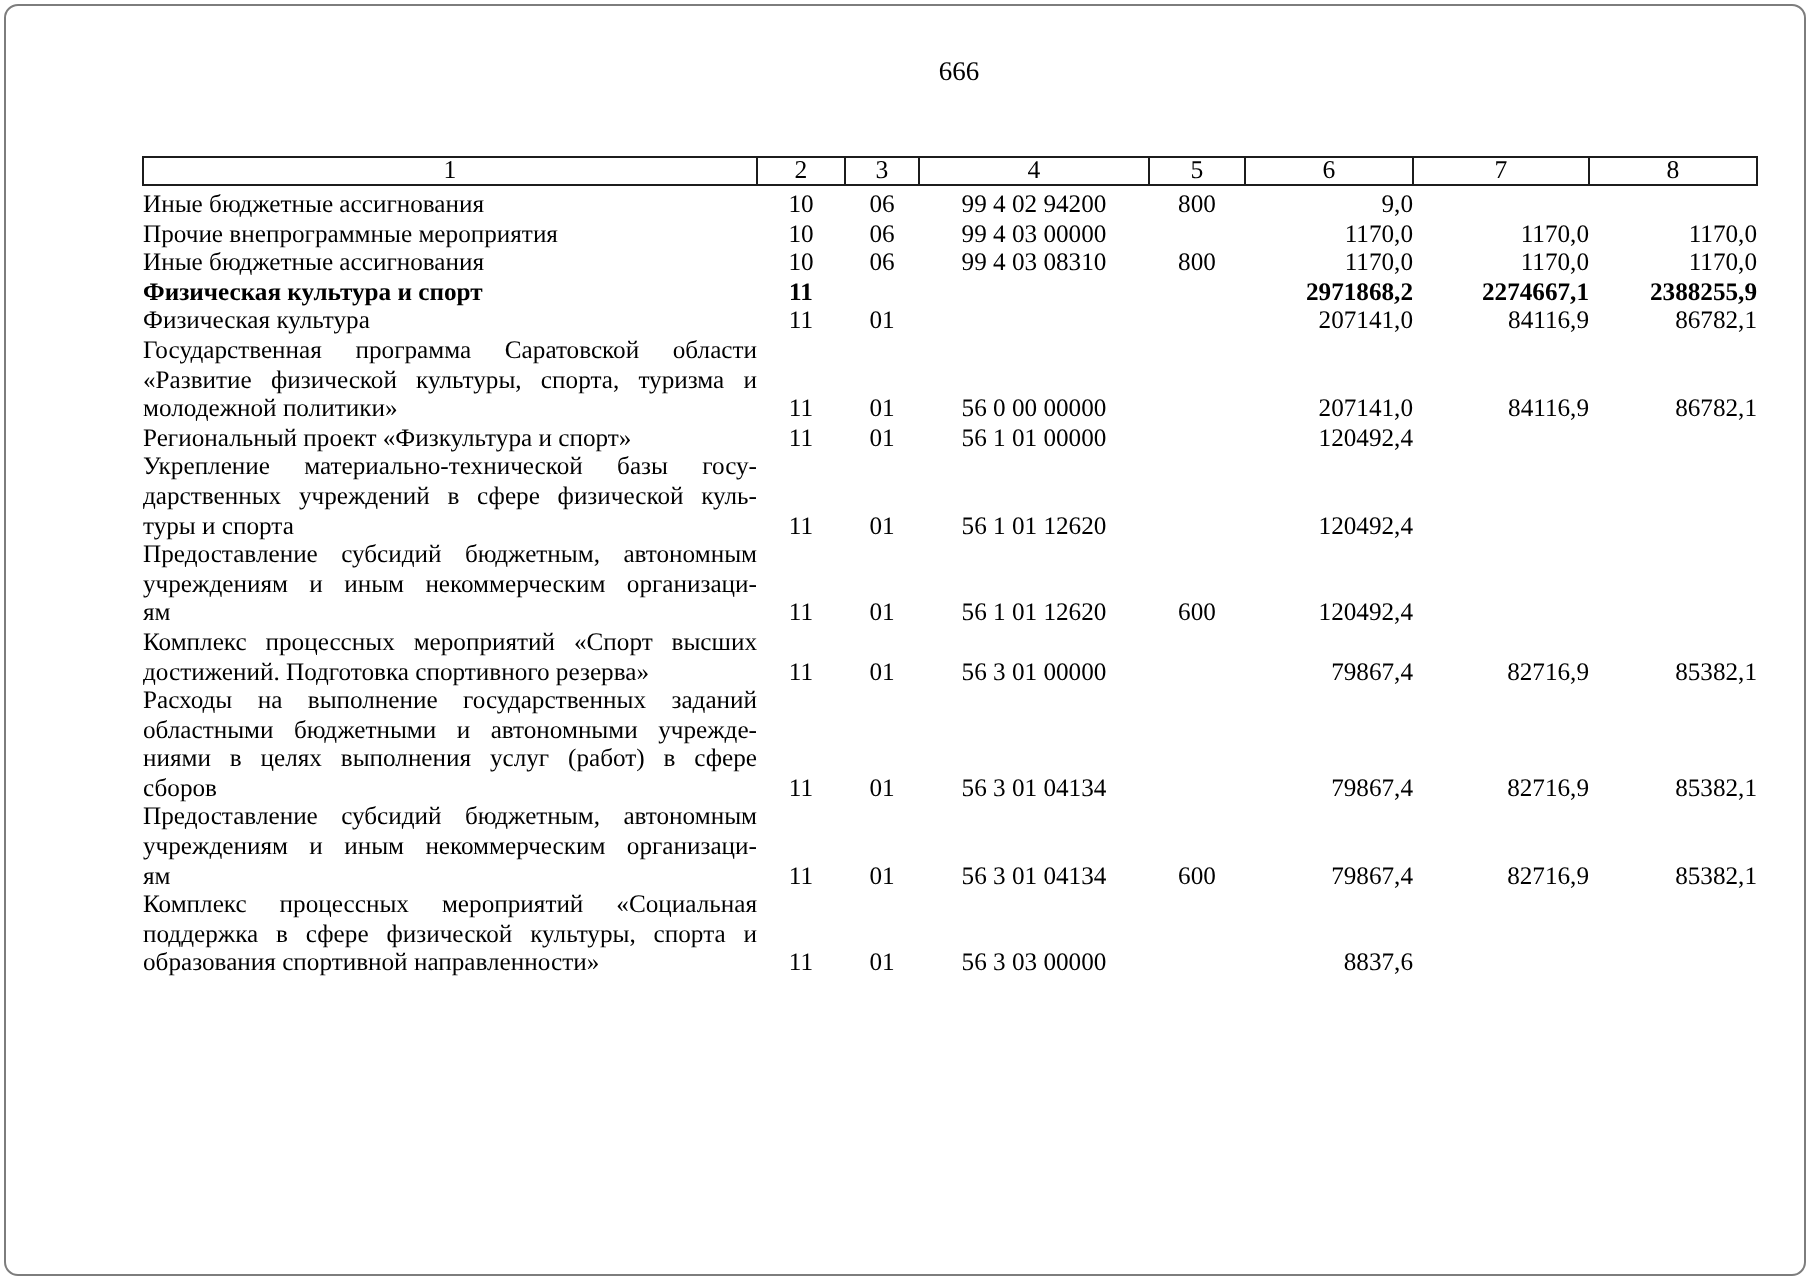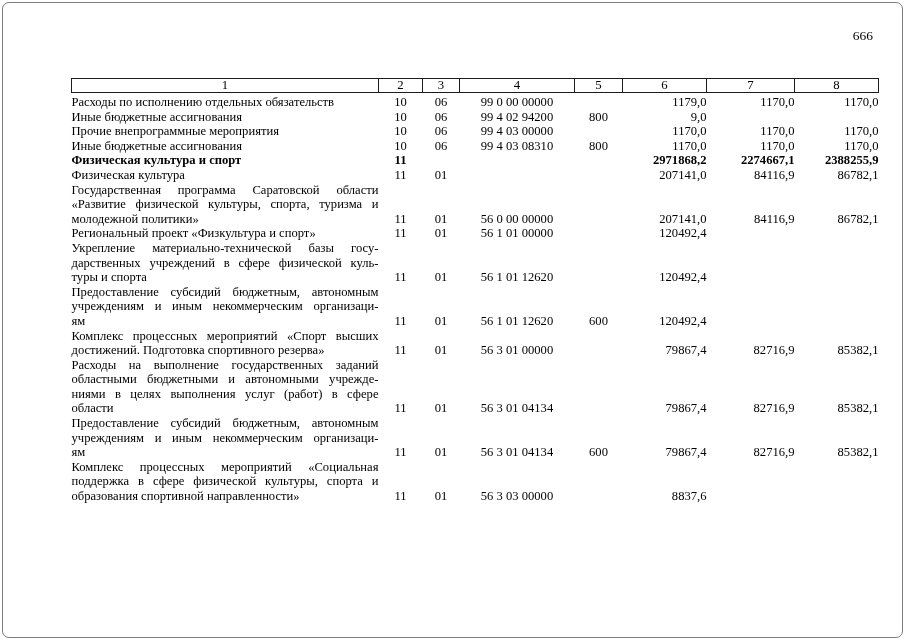--- a/index.html
+++ b/index.html
@@ -18,23 +18,23 @@
   .page-frame {
     position: absolute;
     inset: 2px;
     border: 1.5px solid #7d7d7d;
     border-radius: 7px;
     pointer-events: none;
   }
   .page-number {
     position: absolute;
     top: 29px;
-    left: 66px;
+    left: 76px;
     width: 807px;
-    text-align: right;
+    text-align: center;
     font-size: 13.5px;
     line-height: 14px;
   }
   table.budget {
     position: absolute;
     top: 78px;
     left: 71px;
     border-collapse: collapse;
     table-layout: fixed;
     font-size: 12.6px;
@@ -93,32 +93,20 @@
       <th>4</th>
       <th>5</th>
       <th>6</th>
       <th>7</th>
       <th>8</th>
     </tr>
   </thead>
   <tbody>
       <tr>
         <td class="c1">
-          <div class="jlast">Расходы по исполнению отдельных обязательств</div>
-        </td>
-        <td class="c2">10</td>
-        <td class="c3">06</td>
-        <td class="c4">99 0 00 00000</td>
-        <td class="c5"></td>
-        <td class="c6">1179,0</td>
-        <td class="c7">1170,0</td>
-        <td class="c8">1170,0</td>
-      </tr>
-      <tr>
-        <td class="c1">
           <div class="jlast">Иные бюджетные ассигнования</div>
         </td>
         <td class="c2">10</td>
         <td class="c3">06</td>
         <td class="c4">99 4 02 94200</td>
         <td class="c5">800</td>
         <td class="c6">9,0</td>
         <td class="c7"></td>
         <td class="c8"></td>
       </tr>
@@ -235,21 +223,21 @@
         <td class="c5"></td>
         <td class="c6">79867,4</td>
         <td class="c7">82716,9</td>
         <td class="c8">85382,1</td>
       </tr>
       <tr>
         <td class="c1">
           <div class="jline">Расходы на выполнение государственных заданий</div>
           <div class="jline">областными бюджетными и автономными учрежде-</div>
           <div class="jline">ниями в целях выполнения услуг (работ) в сфере</div>
-          <div class="jlast">области</div>
+          <div class="jlast">сборов</div>
         </td>
         <td class="c2">11</td>
         <td class="c3">01</td>
         <td class="c4">56 3 01 04134</td>
         <td class="c5"></td>
         <td class="c6">79867,4</td>
         <td class="c7">82716,9</td>
         <td class="c8">85382,1</td>
       </tr>
       <tr>

